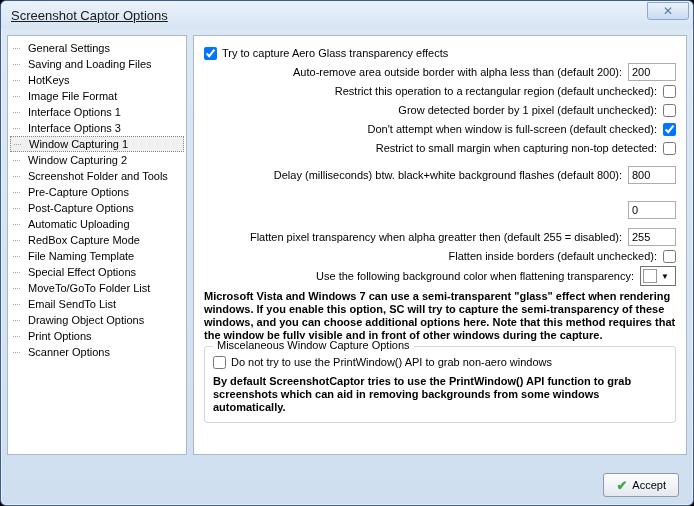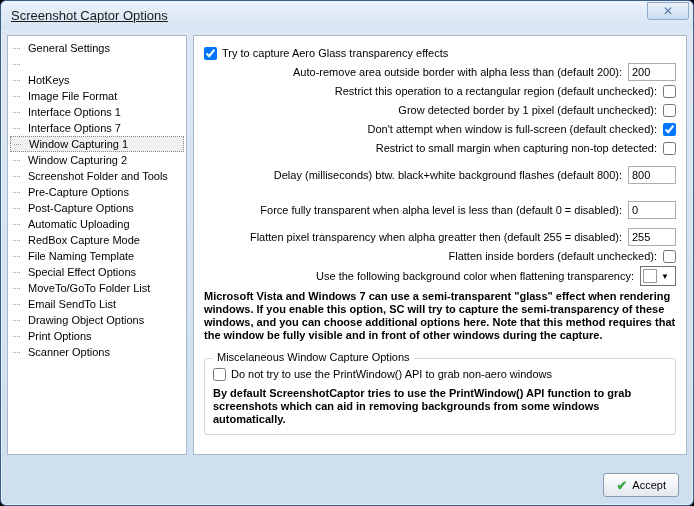--- a/index.html
+++ b/index.html
@@ -121,21 +121,21 @@
   font-size: 11px;
   line-height: 13px;
   color: #000;
   margin: 4px 0;
   font-weight: bold;
 }
 .groupbox {
   border: 1px solid #d0d7e0;
   border-radius: 3px;
   padding: 6px 12px 4px 8px;
-  margin-top: 16px;
+  margin-top: 4px;
   position: relative;
 }
 .groupbox-title {
   position: absolute;
   top: -8px;
   left: 8px;
   background: #fff;
   padding: 0 4px;
   font-size: 11px;
 }
@@ -194,36 +194,37 @@
   </div>
 
   <div class="content">
     <div class="sidebar" id="sidebar">
         <div class="tree-item">
           <span class="tree-dots">····</span>
           <span>General Settings</span>
         </div>
         <div class="tree-item">
           <span class="tree-dots">····</span>
+          <span>Saving and Loading Files</span>
         </div>
         <div class="tree-item">
           <span class="tree-dots">····</span>
           <span>HotKeys</span>
         </div>
         <div class="tree-item">
           <span class="tree-dots">····</span>
           <span>Image File Format</span>
         </div>
         <div class="tree-item">
           <span class="tree-dots">····</span>
           <span>Interface Options 1</span>
         </div>
         <div class="tree-item">
           <span class="tree-dots">····</span>
-          <span>Interface Options 7</span>
+          <span>Interface Options 3</span>
         </div>
         <div class="tree-item selected">
           <span class="tree-dots">····</span>
           <span>Window Capturing 1</span>
         </div>
         <div class="tree-item">
           <span class="tree-dots">····</span>
           <span>Window Capturing 2</span>
         </div>
         <div class="tree-item">
@@ -314,21 +315,20 @@
         <label>Delay (milliseconds) btw. black+white background flashes (default 800):</label>
         <input type="text" value="800" style="">
       </div>
 
       <div class="spacer"></div>
 
 
       <div class="spacer"></div>
 
       <div class="row">
-        <label>Force fully transparent when alpha level is less than (default 0 = disabled):</label>
         <input type="text" value="0" style="">
       </div>
 
       <div class="spacer"></div>
 
       <div class="row">
         <label>Flatten pixel transparency when alpha greatter then (default 255 = disabled):</label>
         <input type="text" value="255" style="">
       </div>
 

